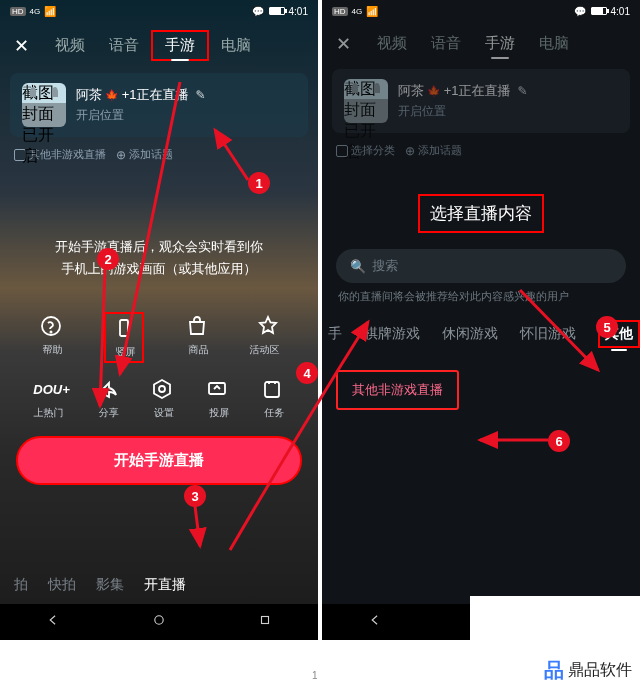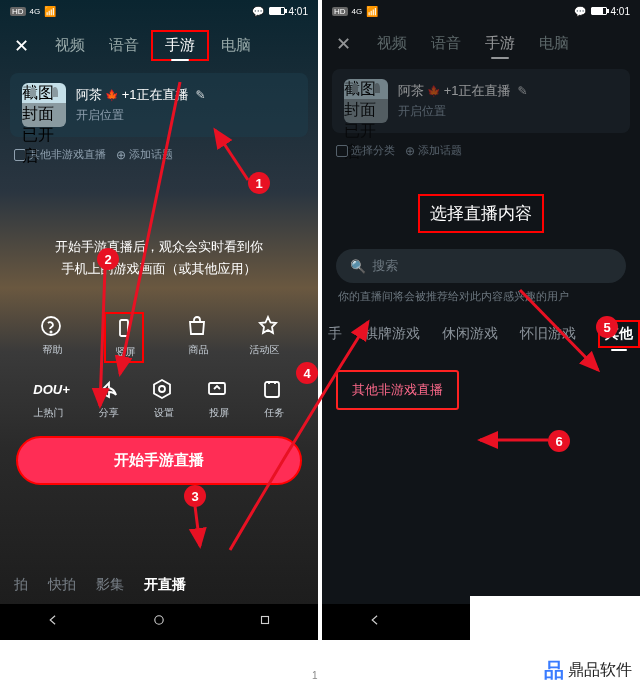--- a/index.html
+++ b/index.html
@@ -51,21 +51,21 @@
   .gi .ic { width: 24px; height: 24px; display: flex; align-items: center; justify-content: center; color: #fff; font-size: 18px; }
   .gi svg { width: 22px; height: 22px; stroke: #fff; stroke-width: 1.8; fill: none; }
   .gi.box { border: 2px solid #f00; padding: 2px 6px 2px; margin-top:-2px;}
   .grid2 { margin-top: 14px; }
 
   
   .start { margin: 16px 16px 0; background: #ff2d55; color: #fff; text-align: center; padding: 13px 0; border-radius: 26px; font-size: 15px; font-weight: 700; border: 2px solid #f00; }
 
   
   .btabs { position: absolute; bottom: 36px; left: 0; right: 0; display: flex; gap: 20px; padding: 10px 14px; font-size: 14px; color: #7a828a; }
-  .btabs .bt.active { color: #fff; font-weight: 700; }
+  .btabs .bt.active { color: #fff; font-weight: 400; }
 
   
   .nav { position: absolute; bottom: 0; left: 0; right: 0; height: 36px; background: #000; display: flex; justify-content: space-around; align-items: center; }
   .nav svg { width: 14px; height: 14px; stroke: #cfcfcf; stroke-width: 1.6; fill: none; }
 
   
   .titleR { color: #fff; font-size: 17px; font-weight: 500; text-align: center; margin-top: 32px; padding: 6px 0; border: 2px solid #f00; width: fit-content; margin-left: auto; margin-right: auto; padding-left: 10px; padding-right: 10px;}
   .search { margin: 16px 14px 6px; background: #222a30; border-radius: 18px; padding: 8px 14px; color: #6d7880; font-size: 13px; display: flex; align-items: center; gap: 6px; }
   .hint { color: #6d7880; font-size: 11px; padding: 0 16px; }
   .cats { display: flex; justify-content: space-between; padding: 16px 0 10px 14px; font-size: 14px; color: #8c949c; align-items: center; }

